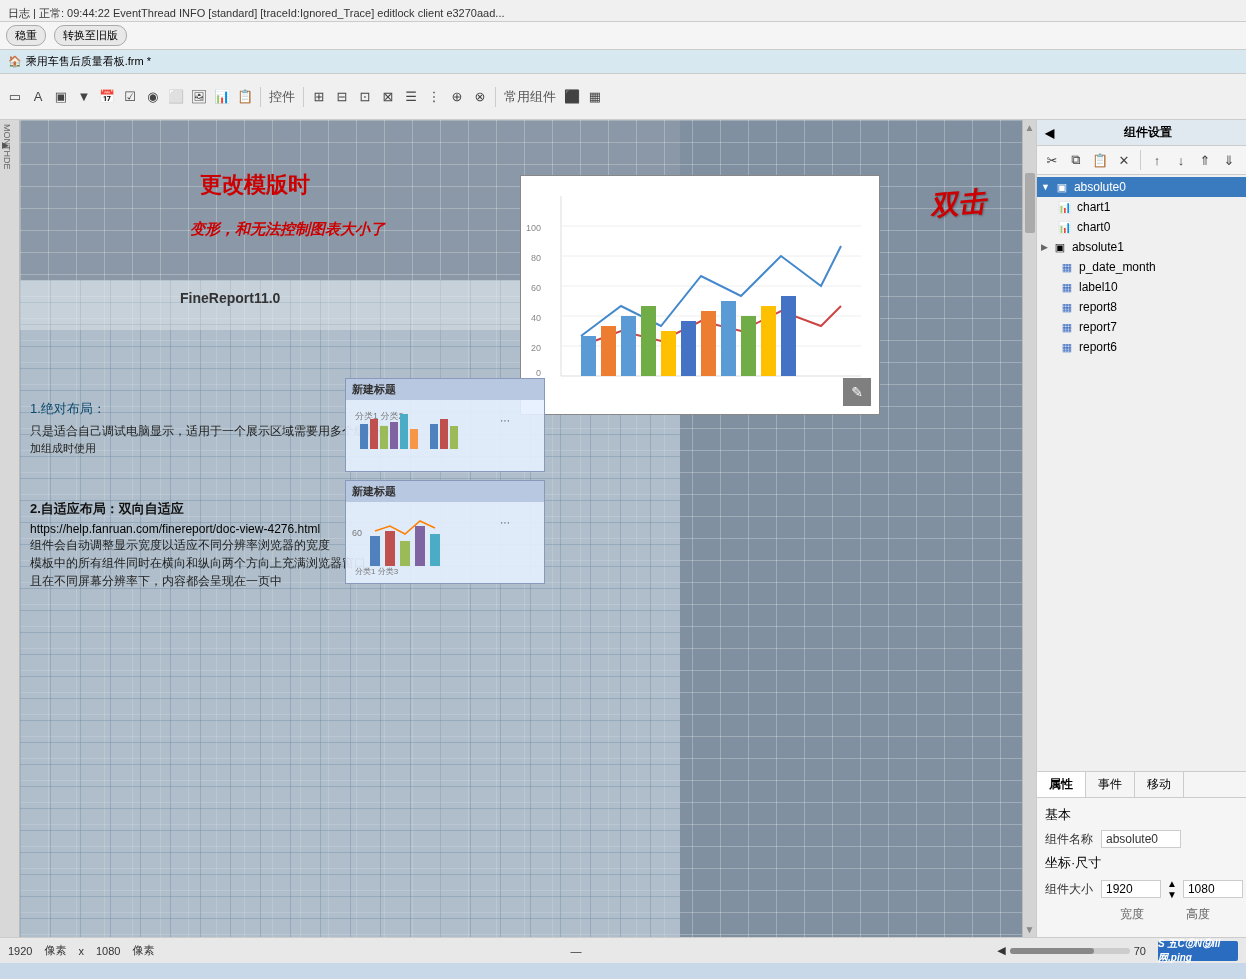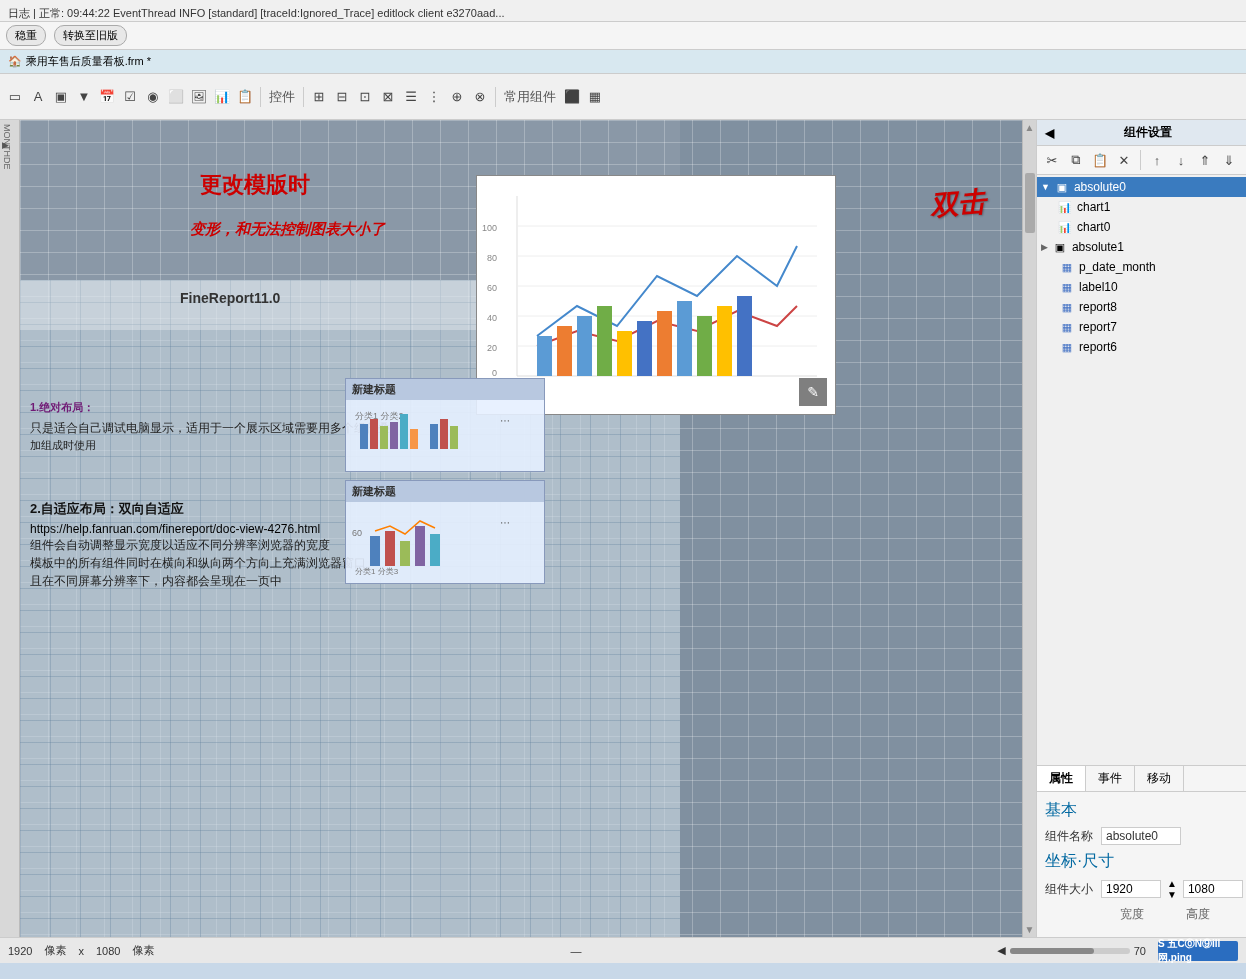--- a/index.html
+++ b/index.html
@@ -151,22 +151,22 @@
       font-size: 12px;
       cursor: pointer;
       border-right: 1px solid #ccc;
     }
     .props-tab.active { background: white; font-weight: bold; }
 
     #props-content {
       padding: 8px;
     }
     .props-section-title {
-      font-size: 16px;
-      color: #0369a1;
+      font-size: 13px;
+      color: #000000;
       margin-bottom: 6px;
     }
     .props-row {
       display: flex;
       align-items: center;
       margin-bottom: 6px;
       gap: 6px;
     }
     .props-label {
       font-size: 12px;
@@ -371,21 +371,21 @@
     </div>
   </div>
 
   <div id="design-canvas">
 
     <div class="canvas-gray-grid" style="top:0; left:0; right:14px; bottom:0;"></div>
 
     <div class="canvas-white-area" style="top:0; left:0; width:660px; bottom:0; background:rgba(255,255,255,0.08);">
     </div>
 
-    <div id="chart-preview" style="top:55px; left:456px; width:360px; height:240px; background:white; border:1px solid #888; position:absolute; z-index:50;">
+    <div id="chart-preview" style="top:55px; left:500px; width:360px; height:240px; background:white; border:1px solid #888; position:absolute; z-index:50;">
       <svg width="360" height="240" style="display:block;">
 
         <line x1="40" y1="20" x2="40" y2="200" stroke="#ddd" stroke-width="1"></line>
         <line x1="40" y1="200" x2="340" y2="200" stroke="#ddd" stroke-width="1"></line>
 
         <line x1="40" y1="50" x2="340" y2="50" stroke="#eee" stroke-width="1"></line>
         <line x1="40" y1="80" x2="340" y2="80" stroke="#eee" stroke-width="1"></line>
         <line x1="40" y1="110" x2="340" y2="110" stroke="#eee" stroke-width="1"></line>
         <line x1="40" y1="140" x2="340" y2="140" stroke="#eee" stroke-width="1"></line>
         <line x1="40" y1="170" x2="340" y2="170" stroke="#eee" stroke-width="1"></line>
@@ -433,21 +433,21 @@
                   background-image: linear-gradient(to right, rgba(100,130,160,0.35) 1px, transparent 1px),
                                     linear-gradient(to bottom, rgba(100,130,160,0.35) 1px, transparent 1px);
                   background-size: 30px 22px;">
       </div>
 
       <div style="position:absolute; top:0; left:0; right:0; height:50px; background:rgba(255,255,255,0.3);">
         <div style="position:absolute; top:10px; left:160px; font-size:14px; font-weight:bold; color:#333;">FineReport11.0</div>
       </div>
 
       <div style="position:absolute; top:120px; left:10px; max-width:500px;">
-        <div style="font-size:11px; font-weight:bold; color:#701a75; margin-bottom:4px;">1.绝对布局：</div>
+        <div style="font-size:13px; font-weight:normal; color:#0c4a6e; margin-bottom:4px;">1.绝对布局：</div>
         <div style="font-size:12px; color:#222; line-height:1.5;">只是适合自己调试电脑显示，适用于一个展示区域需要用多个组件叠</div>
         <div style="font-size:11px; color:#222; line-height:1.5;">加组成时使用</div>
       </div>
 
       <div style="position:absolute; top:220px; left:10px; max-width:560px;">
         <div style="font-size:13px; font-weight:bold; color:#111; margin-bottom:4px;">2.自适应布局：双向自适应</div>
         <div style="font-size:12px; color:#000000; ">https://help.fanruan.com/finereport/doc-view-4276.html</div>
         <div style="font-size:12px; color:#222; line-height:1.5;">组件会自动调整显示宽度以适应不同分辨率浏览器的宽度</div>
         <div style="font-size:12px; color:#222; line-height:1.5;">模板中的所有组件同时在横向和纵向两个方向上充满浏览器窗口</div>
         <div style="font-size:12px; color:#222; line-height:1.5;">且在不同屏幕分辨率下，内容都会呈现在一页中</div>
@@ -621,18 +621,18 @@
   <span style="flex:1;"></span>
 
   <div style="display:flex; align-items:center; gap:4px;">
     <span style="cursor:pointer;">◀</span>
     <div style="width:120px; height:6px; background:#ccc; border-radius:3px; position:relative;">
       <div style="width:70%; height:6px; background:#888; border-radius:3px;"></div>
     </div>
     <span>70</span>
   </div>
 
-  <div style="margin-left:auto; display:flex; align-items:center;">
+  <div style="margin-left:auto; display:flex; align-items:center;font-style:italic;">
     <div style="width:80px; height:20px; background:#2a6dc0; border-radius:2px; display:flex; align-items:center; justify-content:center;">
       <span style="color:white; font-size:10px; font-weight:bold;">S 五C⓪N⑨ill网.ping</span>
     </div>
   </div>
 </div>
 
 </body></html>

